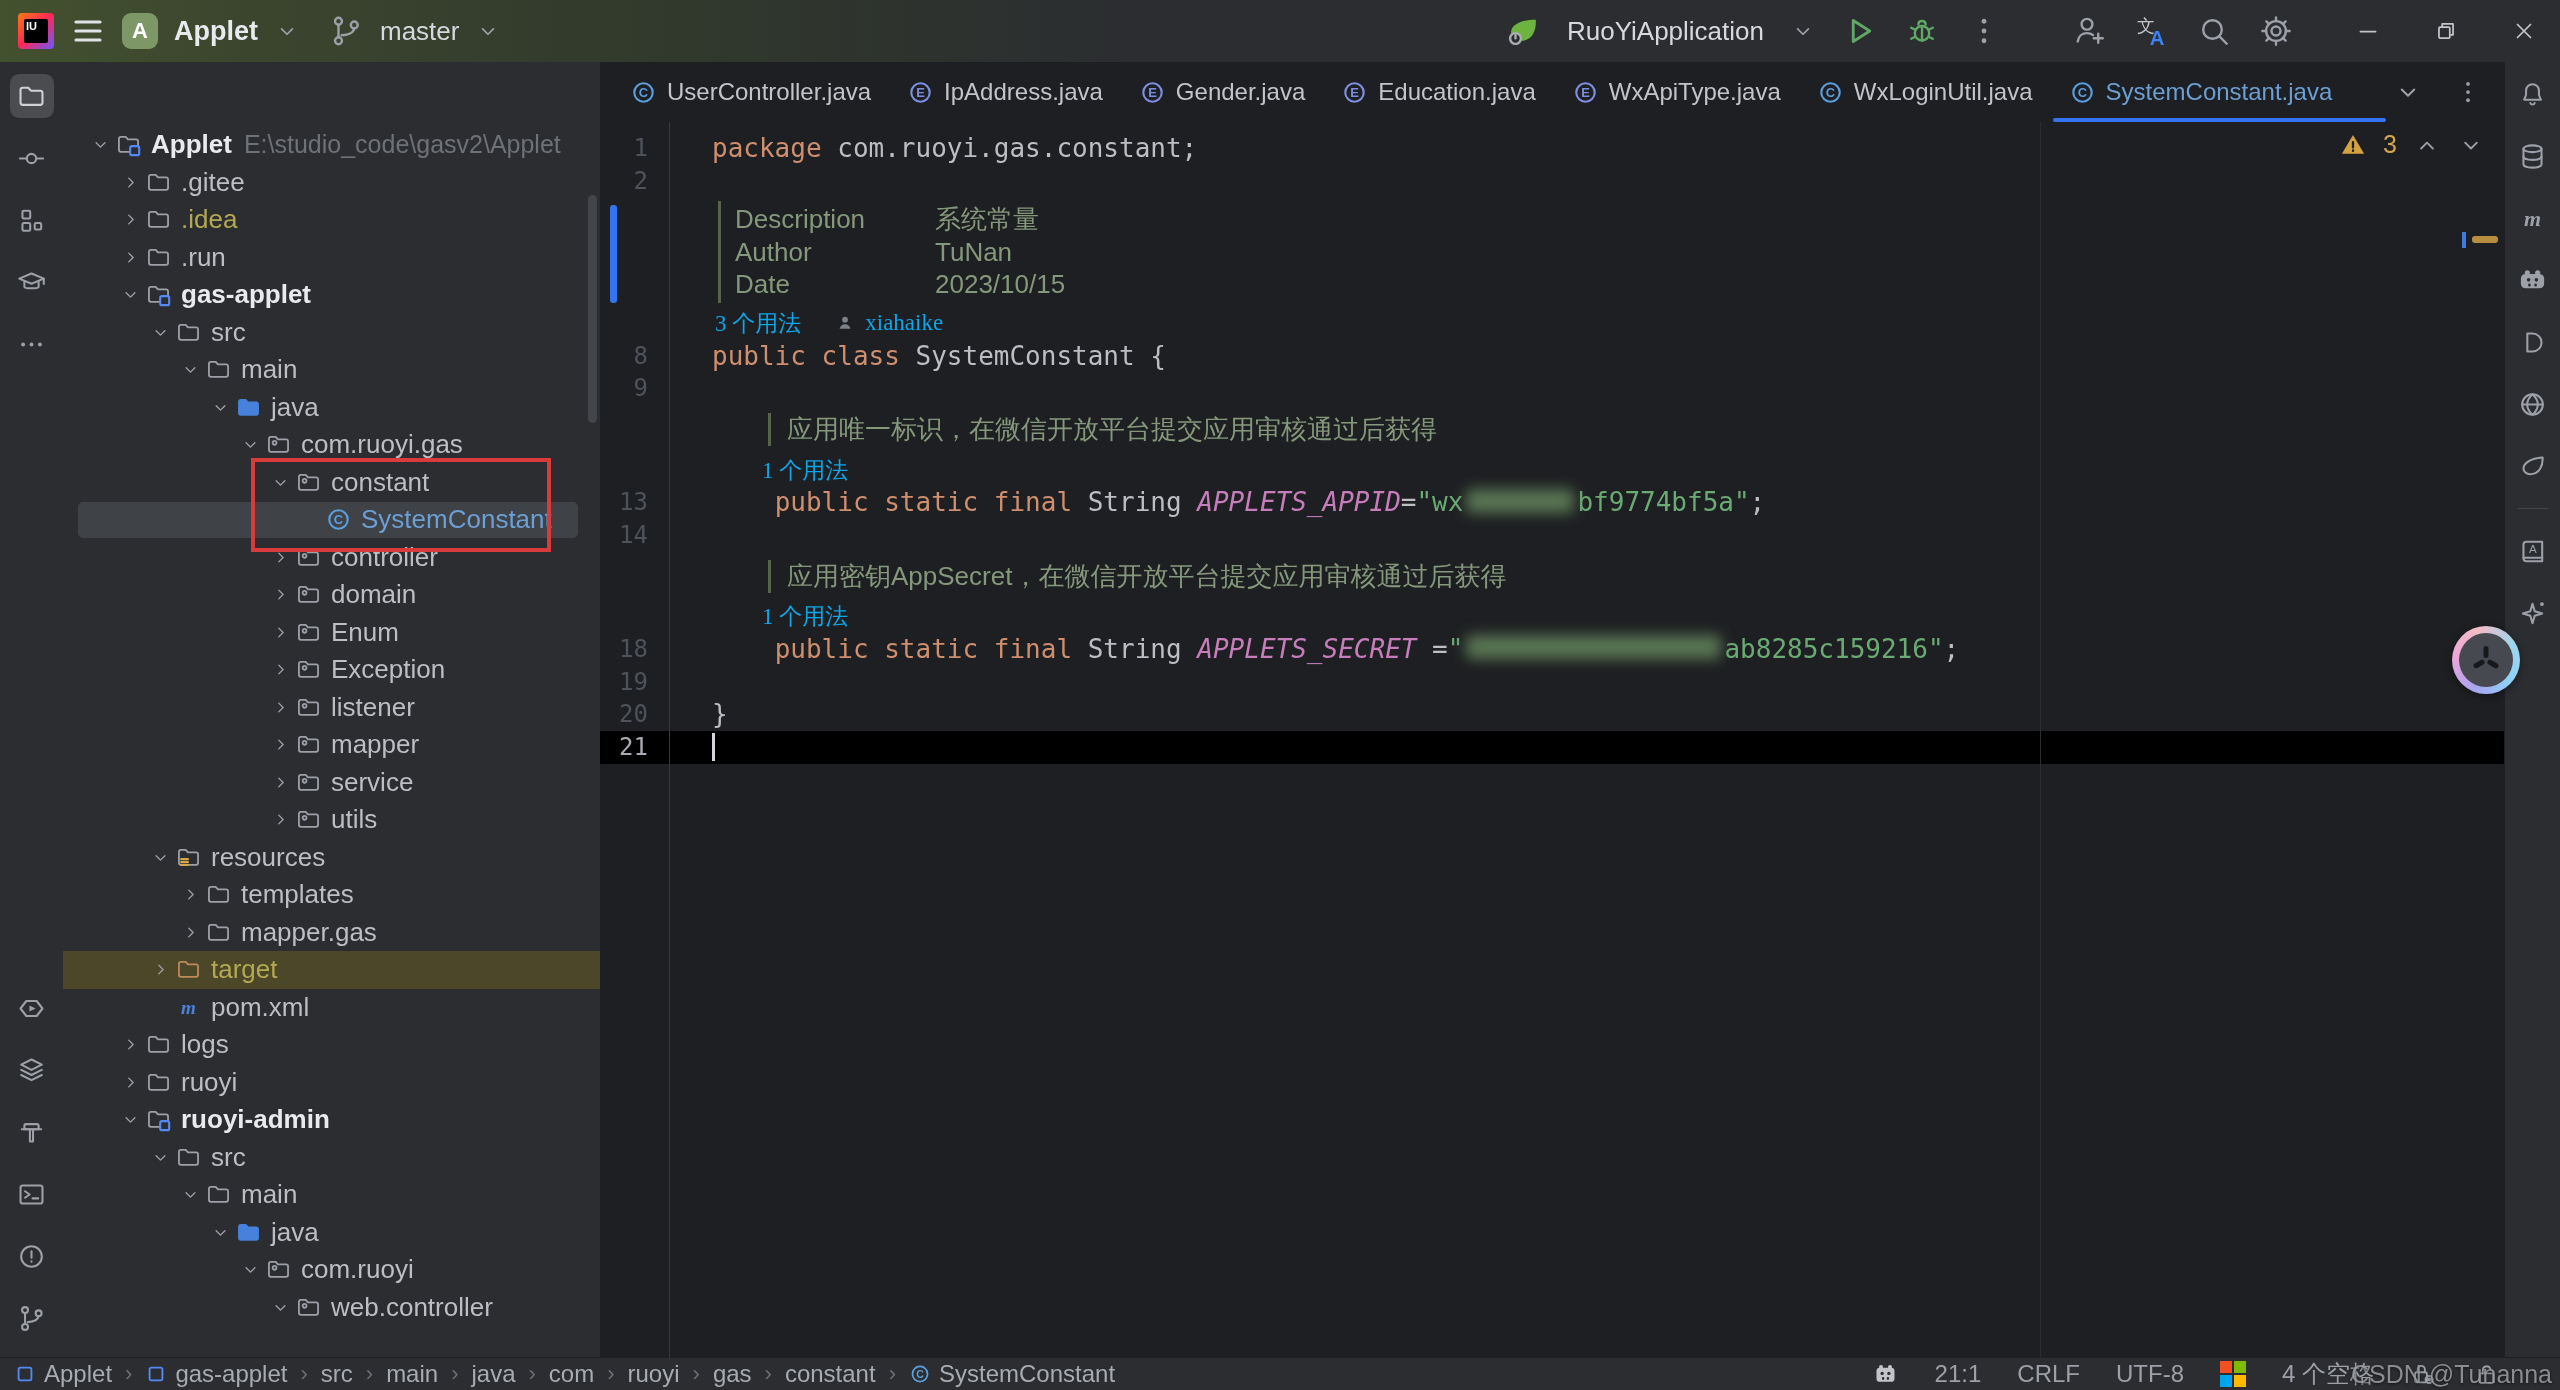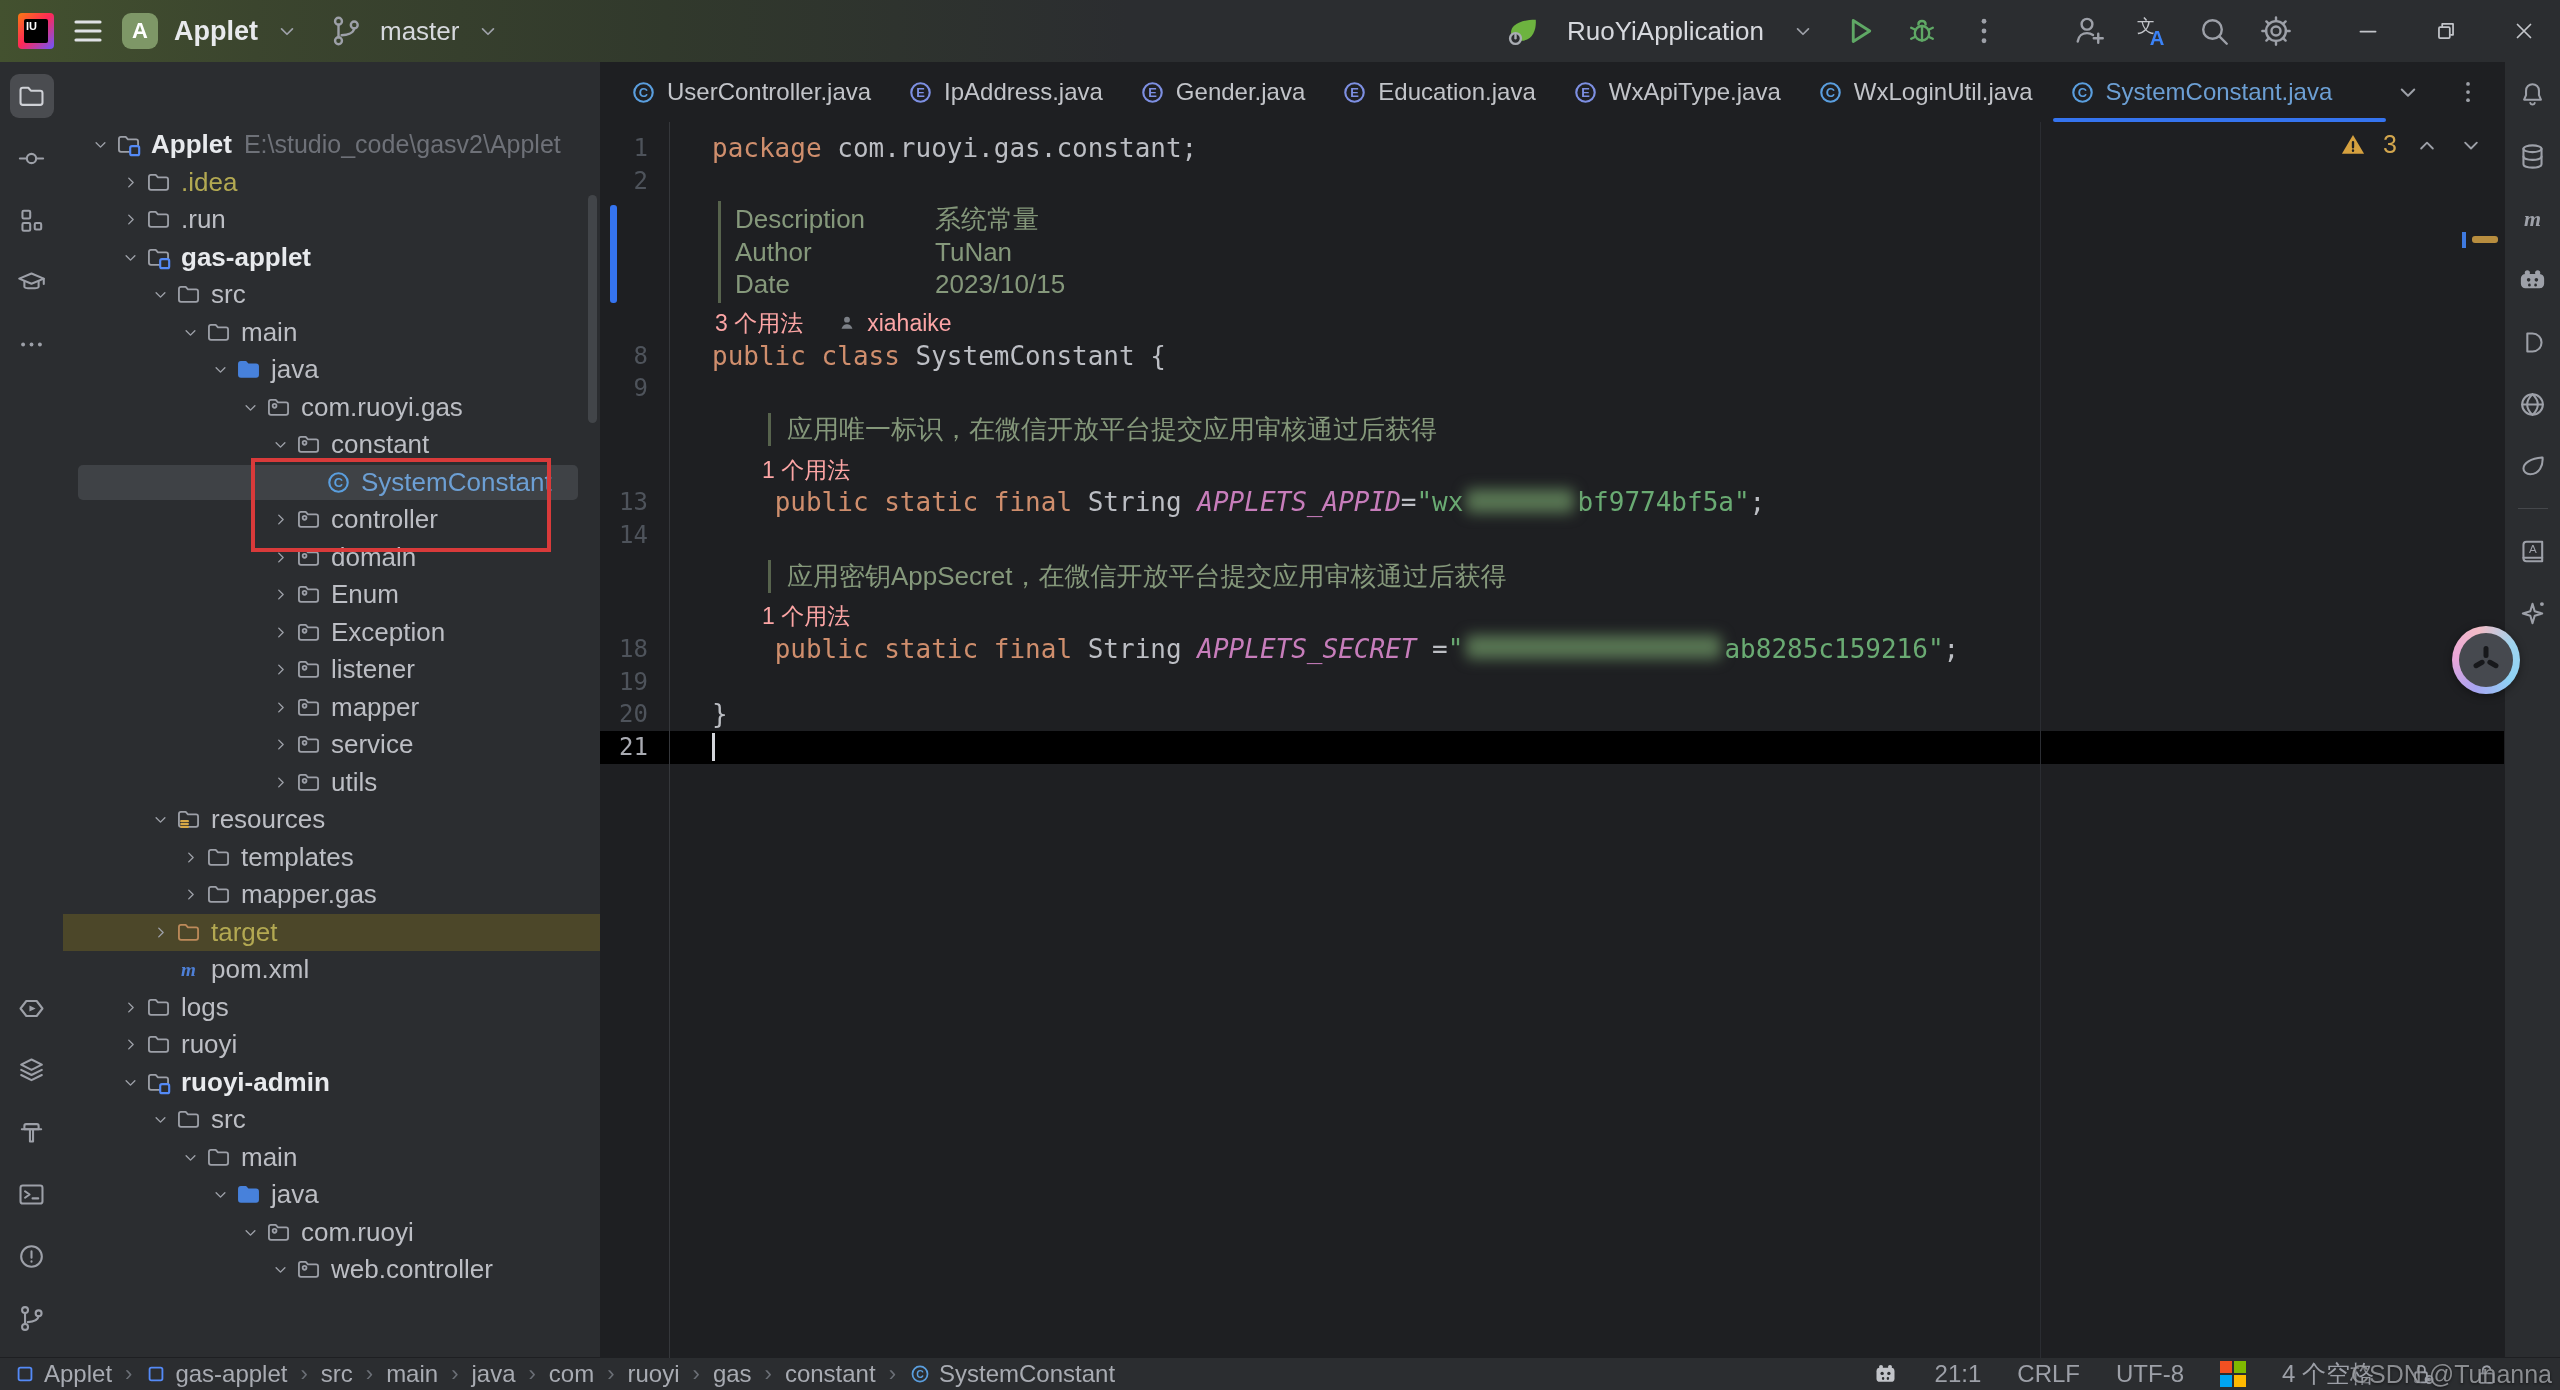--- a/index.html
+++ b/index.html
@@ -73,21 +73,21 @@
   .tok-const{color:#c77dbb;font-style:italic}
   .tok-str{color:#6aab73}
   .censor{display:inline-block;vertical-align:middle;height:24px;border-radius:5px;background:#587553;filter:blur(7px);margin:0 3px;position:relative;top:-2px}
   .caret{display:inline-block;width:3px;height:28px;background:#d4d6db}
   .docblock{margin:4px 0 4px 118px;border-left:3px solid #57634d;padding:2px 0 2px 14px;font-size:26px;color:#85987b}
   .docblock .drow{height:32.6px;line-height:32.6px;display:flex}
   .docblock .dlabel{width:200px}
   .docline{margin:8px 0;border-left:3px solid #57634d;padding:0 0 0 16px;font-size:26px;line-height:33px;height:33px;color:#85987b}
   .docline.ind1{margin-left:168px}
   .docline.ind0,.docblock.ind0{margin-left:118px}
-  .inlay{height:32.6px;display:flex;align-items:center;gap:10px;font-size:23px;color:#fca5a5;font-family:Liberation Sans, sans-serif}
+  .inlay{height:32.6px;display:flex;align-items:center;gap:10px;font-size:23px;color:#0ea5e9;font-family:Liberation Serif, serif}
   .inlay.ind0{padding-left:115px}
   .inlay.ind1{padding-left:162px}
   .inlay-ic{width:20px;height:20px}
   .gutter-sep{position:absolute;left:69px;top:0;bottom:0;width:1px;background:#35373b;z-index:2}
   .col-guide{position:absolute;left:1440px;top:0;bottom:0;width:1px;background:#2b2d32;z-index:2}
   .change-bar{position:absolute;left:10px;top:83px;width:7px;height:98px;background:#3574f0;border-radius:3px;z-index:3}
   .warn-widget{position:absolute;top:8px;right:20px;display:flex;align-items:center;gap:16px;font-size:25px;color:#d3a64e;z-index:4}
   .warn-widget .ic{width:28px;height:28px}
   .mark-blue{position:absolute;left:1862px;top:110px;width:4px;height:16px;background:#3f7ae0;z-index:4}
   .mark-yellow{position:absolute;left:1872px;top:114px;width:26px;height:7px;background:#b88d3f;border-radius:3px;z-index:4}
@@ -312,20 +312,33 @@
             </svg>
           </span>
           <span class="tr-icon">
             <svg viewBox="0 0 24 24">
               <path d="M3.5 7c0-1 .8-1.8 1.8-1.8h4.2l2 2.3h7.2c1 0 1.8.8 1.8 1.8v7.4c0 1-.8 1.8-1.8 1.8H5.3c-1 0-1.8-.8-1.8-1.8z"></path>
               <rect x="13.5" y="13.5" width="8" height="8" rx="1.6" fill="#2b2d30" stroke="#548af7" stroke-width="1.9"></rect>
             </svg>
           </span>
           <span class="lbl-bold">Applet</span>
           <span class="tr-suffix">E:\studio_code\gasv2\Applet</span>
+        </div>
+        <div class="tree-row" style="padding-left: 52px;">
+          <span class="tr-chev">
+            <svg viewBox="0 0 24 24">
+              <path d="M10 7l5 5-5 5"></path>
+            </svg>
+          </span>
+          <span class="tr-icon">
+            <svg viewBox="0 0 24 24">
+              <path d="M3.5 7c0-1 .8-1.8 1.8-1.8h4.2l2 2.3h7.2c1 0 1.8.8 1.8 1.8v7.4c0 1-.8 1.8-1.8 1.8H5.3c-1 0-1.8-.8-1.8-1.8z"></path>
+            </svg>
+          </span>
+          <span>.gitee</span>
         </div>
         <div class="tree-row" style="padding-left: 52px;">
           <span class="tr-chev">
             <svg viewBox="0 0 24 24">
               <path d="M10 7l5 5-5 5"></path>
             </svg>
           </span>
           <span class="tr-icon">
             <svg viewBox="0 0 24 24">
               <path d="M3.5 7c0-1 .8-1.8 1.8-1.8h4.2l2 2.3h7.2c1 0 1.8.8 1.8 1.8v7.4c0 1-.8 1.8-1.8 1.8H5.3c-1 0-1.8-.8-1.8-1.8z"></path>

